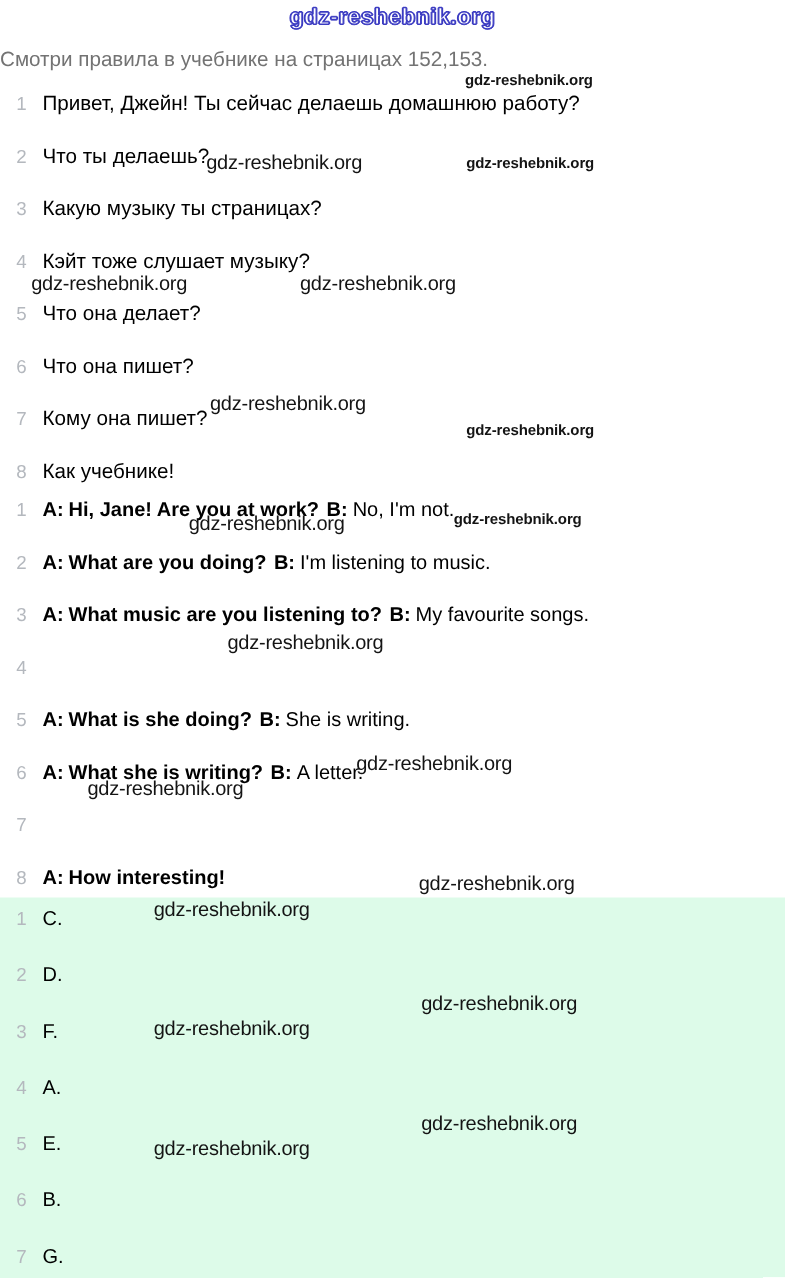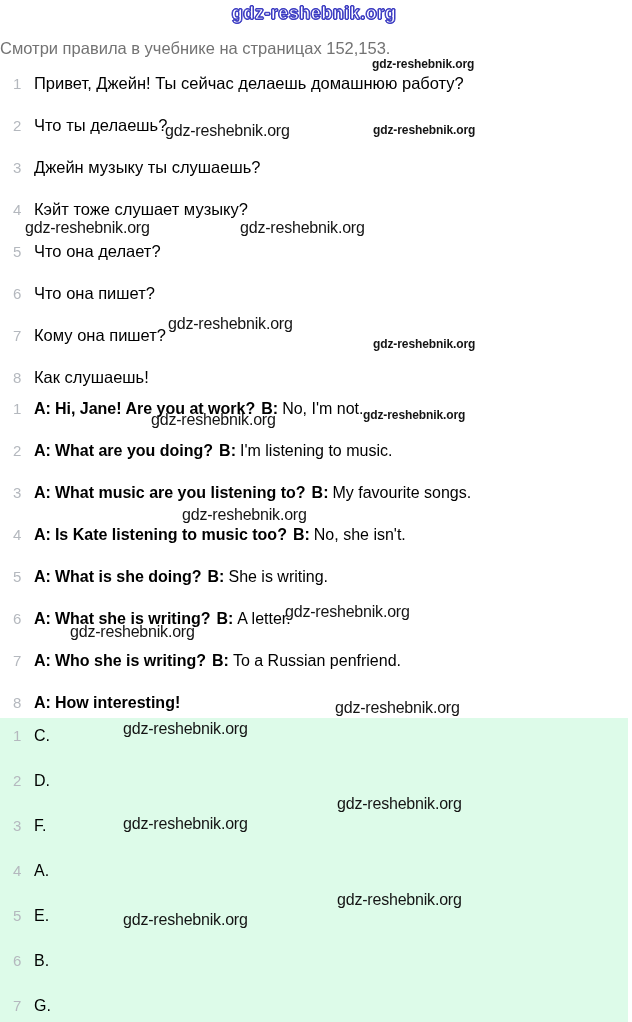--- a/index.html
+++ b/index.html
@@ -98,72 +98,70 @@
     <li class="row">
       <span class="num">1</span>
       <span class="txt">Привет, Джейн! Ты сейчас делаешь домашнюю работу?</span>
     </li>
     <li class="row">
       <span class="num">2</span>
       <span class="txt">Что ты делаешь?</span>
     </li>
     <li class="row">
       <span class="num">3</span>
-      <span class="txt">Джейн музыку ты слушаешь?</span>
+      <span class="txt">Какую музыку ты страницах?</span>
     </li>
     <li class="row">
       <span class="num">4</span>
       <span class="txt">Кэйт тоже слушает музыку?</span>
     </li>
     <li class="row">
       <span class="num">5</span>
       <span class="txt">Что она делает?</span>
     </li>
     <li class="row">
       <span class="num">6</span>
       <span class="txt">Что она пишет?</span>
     </li>
     <li class="row">
       <span class="num">7</span>
       <span class="txt">Кому она пишет?</span>
     </li>
     <li class="row">
       <span class="num">8</span>
-      <span class="txt">Как слушаешь!</span>
+      <span class="txt">Как учебнике!</span>
     </li>
   </ol>
 
   <ol class="qlist english">
     <li class="row">
       <span class="num">1</span>
       <span class="txt"><b class="lbl">A:</b><span class="seg">Hi, Jane! Are you at work?</span><b class="lbl">B:</b><span>No, I'm not.</span></span>
     </li>
     <li class="row">
       <span class="num">2</span>
       <span class="txt"><b class="lbl">A:</b><span class="seg">What are you doing?</span><b class="lbl">B:</b><span>I'm listening to music.</span></span>
     </li>
     <li class="row">
       <span class="num">3</span>
       <span class="txt"><b class="lbl">A:</b><span class="seg">What music are you listening to?</span><b class="lbl">B:</b><span>My favourite songs.</span></span>
     </li>
     <li class="row">
       <span class="num">4</span>
-      <span class="txt"><b class="lbl">A:</b><span class="seg">Is Kate listening to music too?</span><b class="lbl">B:</b><span>No, she isn't.</span></span>
     </li>
     <li class="row">
       <span class="num">5</span>
       <span class="txt"><b class="lbl">A:</b><span class="seg">What is she doing?</span><b class="lbl">B:</b><span>She is writing.</span></span>
     </li>
     <li class="row">
       <span class="num">6</span>
       <span class="txt"><b class="lbl">A:</b><span class="seg">What she is writing?</span><b class="lbl">B:</b><span>A letter.</span></span>
     </li>
     <li class="row">
       <span class="num">7</span>
-      <span class="txt"><b class="lbl">A:</b><span class="seg">Who she is writing?</span><b class="lbl">B:</b><span>To a Russian penfriend.</span></span>
     </li>
     <li class="row">
       <span class="num">8</span>
       <span class="txt"><b class="lbl">A:</b><span class="seg">How interesting!</span><b class="lbl"></b><span></span></span>
     </li>
   </ol>
 
   <div class="answers">
     <div class="row">
       <span class="num">1</span>

